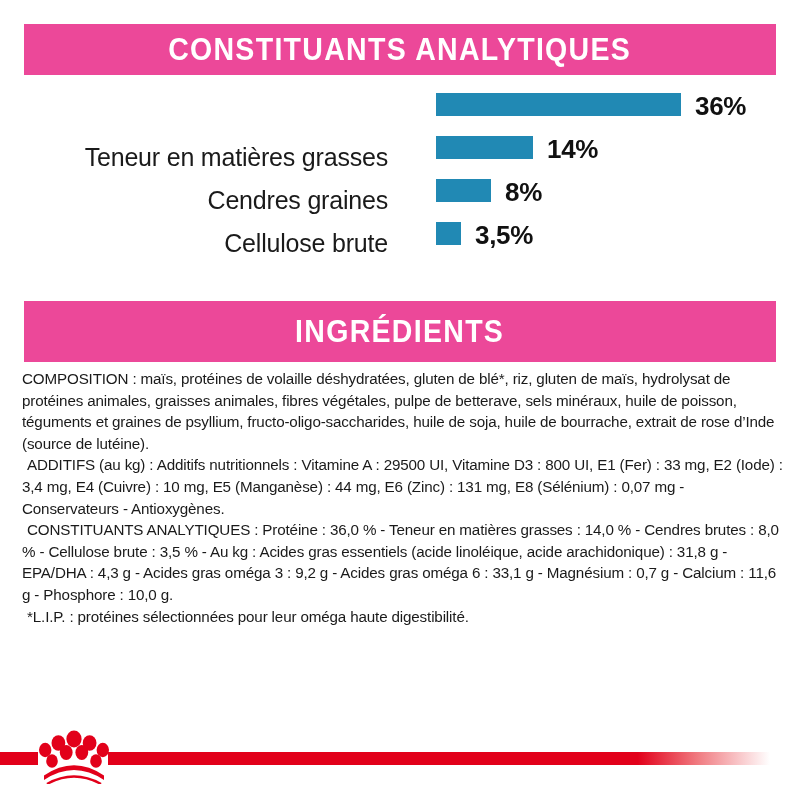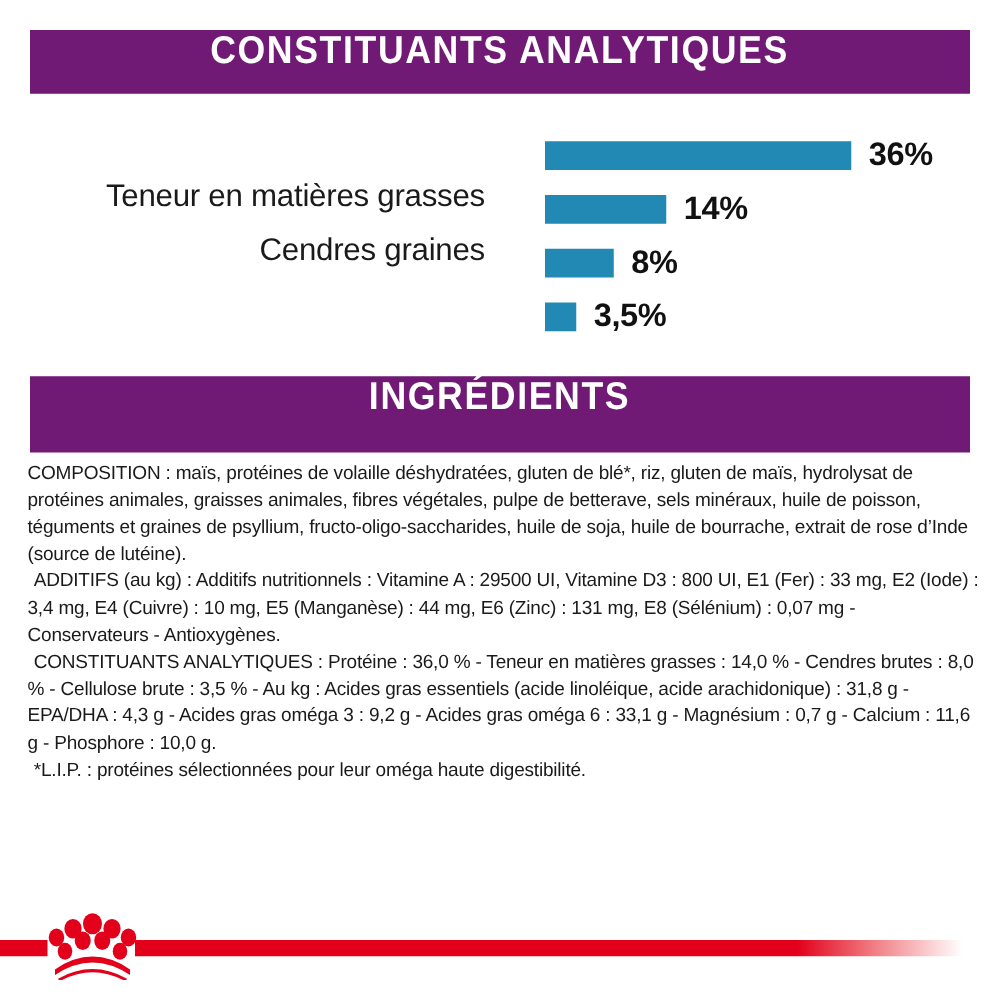--- a/index.html
+++ b/index.html
@@ -14,22 +14,23 @@
     position: relative;
     overflow: hidden;
     -webkit-font-smoothing: antialiased;
   }
 
   
   .section-bar {
     position: absolute;
     left: 24px;
     width: 752px;
-    background: #701a75;
+    background: #ec4899;
     display: flex;
+    align-items: center;
     justify-content: center;
     box-sizing: border-box;
   }
   .section-bar .section-title {
     color: #ffffff;
     font-family: "Liberation Sans", sans-serif;
     font-weight: 700;
     font-size: 31px;
     letter-spacing: 1.4px;
     transform: scaleX(0.92);
@@ -65,21 +66,21 @@
     font-family: "Liberation Sans", sans-serif;
     line-height: 1;
     letter-spacing: -0.2px;
   }
   .chart-bar-wrap {
     position: absolute;
     left: 400px;
     top: 0;
     height: 43px;
     display: flex;
-    align-items: flex-end;
+    align-items: flex-start;
     padding-left: 36px;
   }
   .chart-bar {
     height: 23px;
     background: #2189b4;
     display: block;
   }
   .chart-value {
     font-size: 26px;
     font-weight: 700;
@@ -170,20 +171,21 @@
 
   <div class="chart-row">
     <span class="chart-label no-select">Cendres graines</span>
     <span class="chart-bar-wrap">
       <span class="chart-bar" id="bar2" style="width: 55px; background: rgb(33, 137, 180);"></span>
       <span class="chart-value no-select">8%</span>
     </span>
   </div>
 
   <div class="chart-row">
+    <span class="chart-label no-select">Cellulose brute</span>
     <span class="chart-bar-wrap">
       <span class="chart-bar" id="bar3" style="width: 25px; background: rgb(33, 137, 180);"></span>
       <span class="chart-value no-select">3,5%</span>
     </span>
   </div>
 
 </div>
 
 <div class="section-bar" id="bar-ingredients">
   <span class="section-title no-select">INGRÉDIENTS</span>

